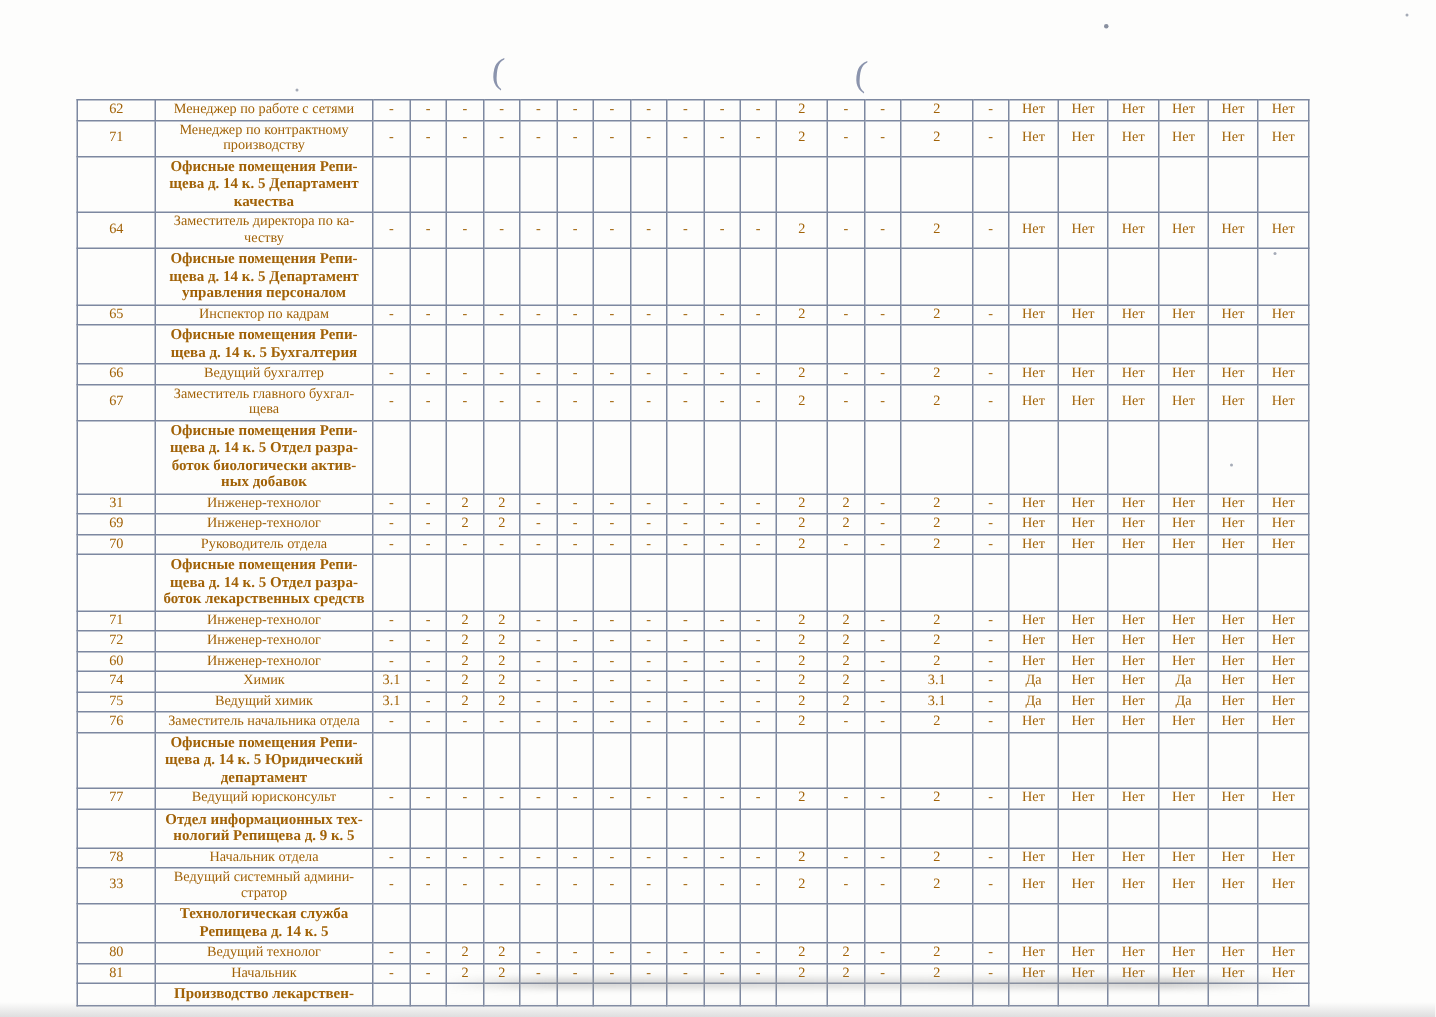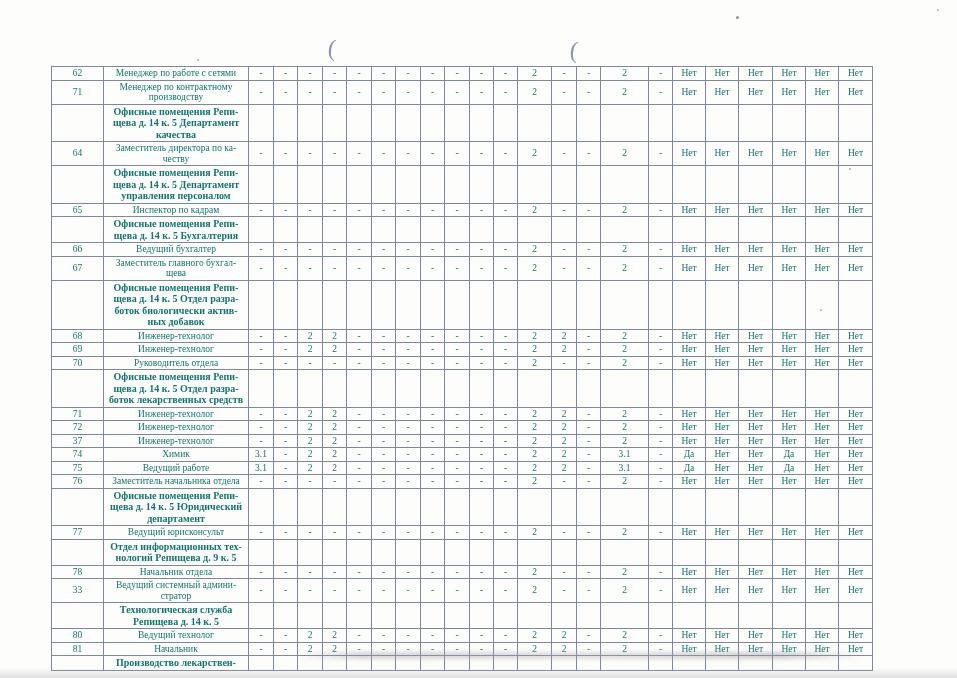--- a/index.html
+++ b/index.html
@@ -7,21 +7,21 @@
     width:957px;height:678px;position:relative;overflow:hidden;
     background:#fdfdfc;
     font-family:"Liberation Serif","DejaVu Serif",serif;
   }
   .page{position:absolute;inset:0;}
 
   
   .tbl-wrap{position:absolute;left:51px;top:66px;}
   table.staff{
     border-collapse:collapse;table-layout:fixed;width:821px;
-    color:#0f766e;
+    color:#a16207;
     padding-left:41px;
   }
   table.staff td{
     border:1px solid #7d88a0;
     padding:1px 1px;
     vertical-align:middle;
     text-align:center;
     font-size:9.5px;
     line-height:10.5px;
     overflow:hidden;
@@ -369,21 +369,21 @@
             <td class="c-val"></td>
             <td class="c-val"></td>
             <td class="c-val"></td>
             <td class="c-val"></td>
             <td class="c-val"></td>
             <td class="c-val"></td>
             <td class="c-val"></td>
             <td class="c-val"></td>
           </tr>
           <tr>
-            <td class="c-num">68</td>
+            <td class="c-num">31</td>
             <td class="c-title">Инженер-технолог</td>
             <td class="c-val">-</td>
             <td class="c-val">-</td>
             <td class="c-val">2</td>
             <td class="c-val">2</td>
             <td class="c-val">-</td>
             <td class="c-val">-</td>
             <td class="c-val">-</td>
             <td class="c-val">-</td>
             <td class="c-val">-</td>
@@ -527,21 +527,21 @@
             <td class="c-val">2</td>
             <td class="c-val">-</td>
             <td class="c-val">Нет</td>
             <td class="c-val">Нет</td>
             <td class="c-val">Нет</td>
             <td class="c-val">Нет</td>
             <td class="c-val">Нет</td>
             <td class="c-val">Нет</td>
           </tr>
           <tr>
-            <td class="c-num">37</td>
+            <td class="c-num">60</td>
             <td class="c-title">Инженер-технолог</td>
             <td class="c-val">-</td>
             <td class="c-val">-</td>
             <td class="c-val">2</td>
             <td class="c-val">2</td>
             <td class="c-val">-</td>
             <td class="c-val">-</td>
             <td class="c-val">-</td>
             <td class="c-val">-</td>
             <td class="c-val">-</td>
@@ -580,21 +580,21 @@
             <td class="c-val">-</td>
             <td class="c-val">Да</td>
             <td class="c-val">Нет</td>
             <td class="c-val">Нет</td>
             <td class="c-val">Да</td>
             <td class="c-val">Нет</td>
             <td class="c-val">Нет</td>
           </tr>
           <tr>
             <td class="c-num">75</td>
-            <td class="c-title">Ведущий работе</td>
+            <td class="c-title">Ведущий химик</td>
             <td class="c-val">3.1</td>
             <td class="c-val">-</td>
             <td class="c-val">2</td>
             <td class="c-val">2</td>
             <td class="c-val">-</td>
             <td class="c-val">-</td>
             <td class="c-val">-</td>
             <td class="c-val">-</td>
             <td class="c-val">-</td>
             <td class="c-val">-</td>

